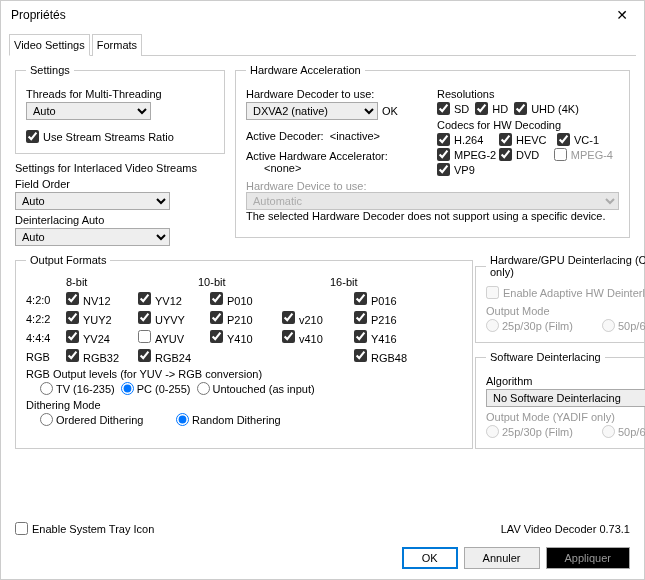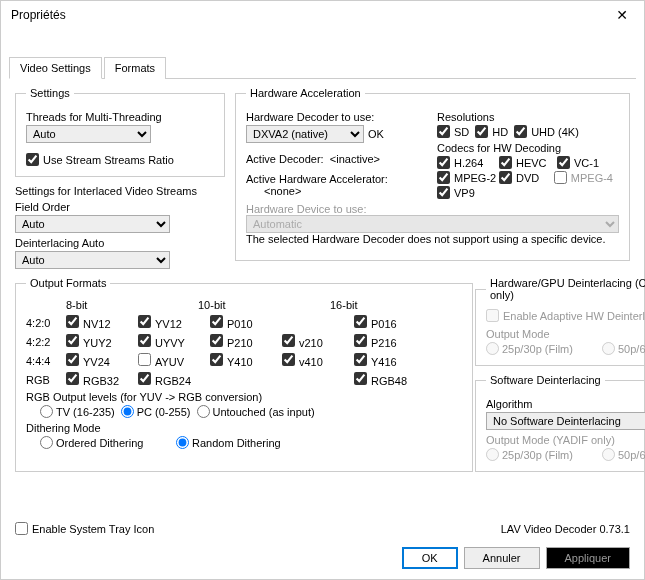--- a/index.html
+++ b/index.html
@@ -2,21 +2,21 @@
 <html><head>
 <meta charset="utf-8">
 <style>
 * { box-sizing: border-box; margin: 0; padding: 0; }
 body { font-family: "Segoe UI", Tahoma, sans-serif; font-size: 11px; background: #fff; color: #000; }
 .window { width: 645px; height: 580px; border: 1px solid #ccc; background: #fff; display: flex; flex-direction: column; }
 .titlebar { display: flex; justify-content: space-between; align-items: center; padding: 6px 10px; }
 .titlebar .title { font-size: 12px; }
 .close-btn { font-size: 14px; padding: 0 6px; cursor: pointer; }
 .tabs { display: flex; border-bottom: 1px solid #ccc; margin: 4px 8px 0 8px; }
-.tab { padding: 4px 10px; border: 1px solid #ccc; border-bottom: none; background: #fff; margin-right: 2px; position: relative; top: 1px; cursor: pointer; margin-top: 23px; }
+.tab { padding: 4px 4px; border: 1px solid #ccc; border-bottom: none; background: #fff; margin-right: 2px; position: relative; top: 1px; cursor: pointer; }
 .tab.active { background: #fff; border-bottom: 1px solid #fff; }
 .content { flex: 1; padding: 8px 14px; position: relative; }
 fieldset { border: 1px solid #ccc; padding: 8px 10px; margin-bottom: 8px; position: relative; }
 legend { padding: 0 4px; font-size: 11px; }
 .row { display: flex; align-items: center; margin: 2px 0; }
 label { font-size: 11px; }
 select { font-size: 11px; padding: 1px 2px; border: 1px solid #aaa; background: #eee; }
 select.wide { width: 155px; }
 input[type=checkbox] { margin-right: 4px; accent-color: #333; }
 input[type=radio] { margin-right: 3px; }
@@ -78,21 +78,21 @@
         <div class="subhead">Deinterlacing Auto</div>
         <select class="wide"><option>Auto</option></select>
       </div>
 
       <fieldset class="hw-col">
         <legend>Hardware Acceleration</legend>
         <div style="display:flex;gap:6px">
           <div style="flex:1">
             <div class="subhead">Hardware Decoder to use:</div>
             <div class="row">
-              <select style="width:118px"><option>DXVA2 (native)</option></select>
+              <select style="width:132px"><option>DXVA2 (native)</option></select>
               <span style="margin-left:4px">OK</span>
             </div>
             <div style="height:6px"></div>
             <div class="row"><span>Active Decoder:</span>&nbsp;&nbsp;<span>&lt;inactive&gt;</span></div>
             <div style="height:6px"></div>
             <div>Active Hardware Accelerator:</div>
             <div style="margin-left:18px">&lt;none&gt;</div>
             <div style="height:6px"></div>
             <div class="disabled">Hardware Device to use:</div>
           </div>

